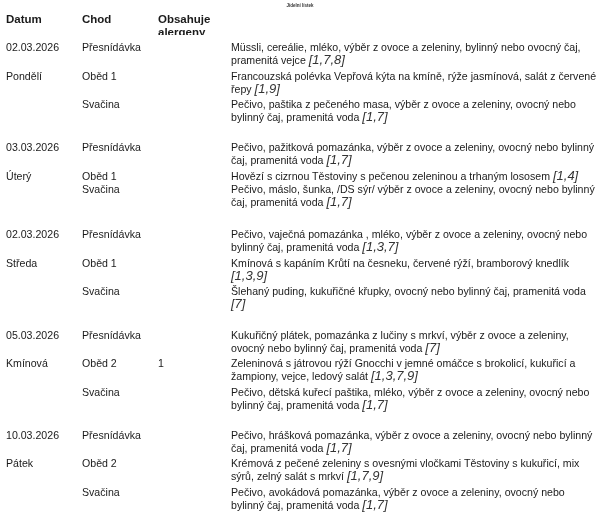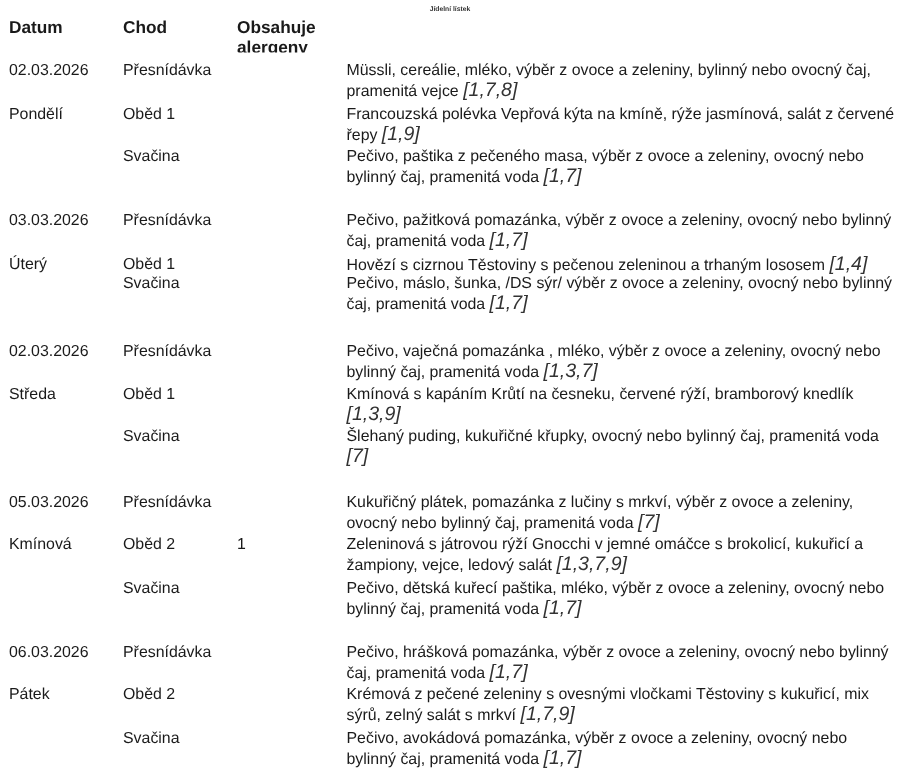--- a/index.html
+++ b/index.html
@@ -93,21 +93,21 @@
       <div class="cell c-allerg">1</div>
       <div class="cell c-desc"><span>Zeleninová s játrovou rýží Gnocchi v jemné omáčce s brokolicí, kukuřicí a žampiony, vejce, ledový salát</span> <span class="alg">[1,3,7,9]</span></div>
     </div>
     <div class="row" style="top: 386px;">
       <div class="cell c-date"></div>
       <div class="cell c-course">Svačina</div>
       <div class="cell c-allerg"></div>
       <div class="cell c-desc"><span>Pečivo, dětská kuřecí paštika, mléko, výběr z ovoce a zeleniny, ovocný nebo bylinný čaj, pramenitá voda</span> <span class="alg">[1,7]</span></div>
     </div>
     <div class="row" style="top: 429px;">
-      <div class="cell c-date">06.03.2026</div>
+      <div class="cell c-date">10.03.2026</div>
       <div class="cell c-course">Přesnídávka</div>
       <div class="cell c-allerg"></div>
       <div class="cell c-desc"><span>Pečivo, hrášková pomazánka, výběr z ovoce a zeleniny, ovocný nebo bylinný čaj, pramenitá voda</span> <span class="alg">[1,7]</span></div>
     </div>
     <div class="row" style="top: 457px;">
       <div class="cell c-date">Pátek</div>
       <div class="cell c-course">Oběd 2</div>
       <div class="cell c-allerg"></div>
       <div class="cell c-desc"><span>Krémová z pečené zeleniny s ovesnými vločkami Těstoviny s kukuřicí, mix sýrů, zelný salát s mrkví</span> <span class="alg">[1,7,9]</span></div>
     </div>

